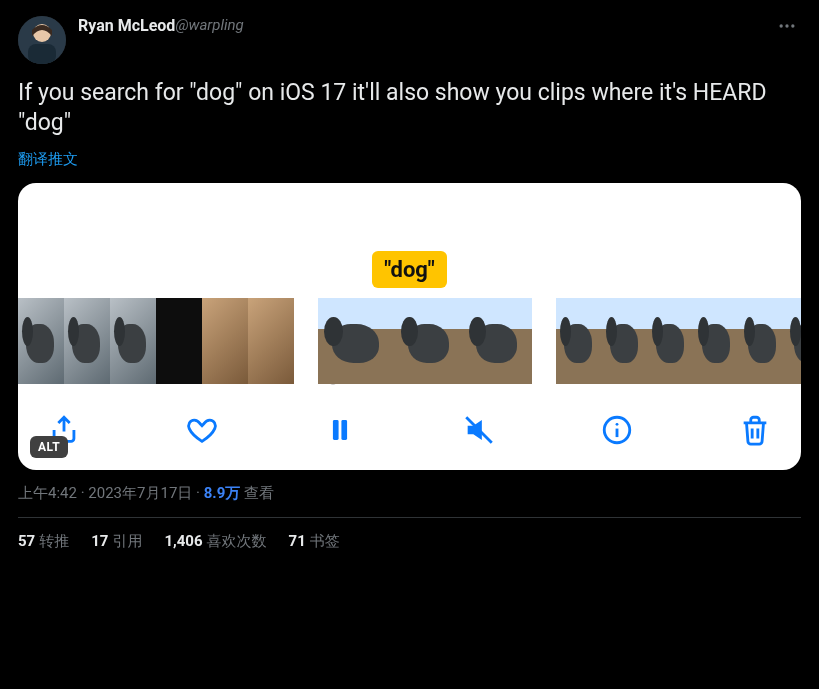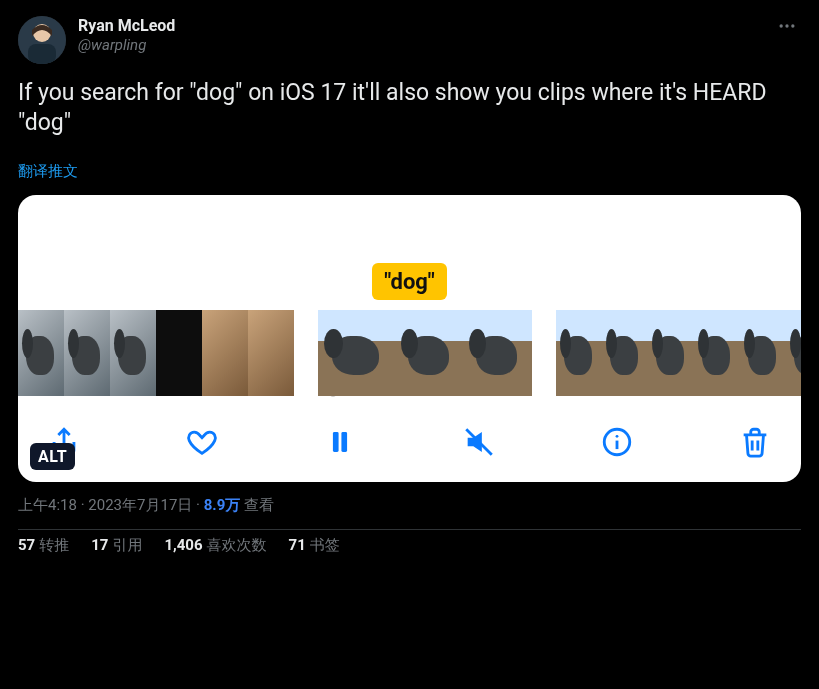--- a/index.html
+++ b/index.html
@@ -1,27 +1,27 @@
 <!DOCTYPE html>
 <html><head>
 <meta charset="utf-8">
 <style>
   * { box-sizing: border-box; margin: 0; padding: 0; }
   html, body { width: 819px; height: 689px; background: #000; font-family: -apple-system, BlinkMacSystemFont, "Segoe UI", Roboto, Helvetica, Arial, sans-serif; color: #e7e9ea; overflow: hidden; }
   .tweet { padding: 16px 18px; position: relative; }
   .head { display: flex; align-items: flex-start; gap: 12px; }
   .avatar { width: 48px; height: 48px; border-radius: 50%; overflow: hidden; flex: 0 0 48px; background:#222; }
   .avatar svg { width:100%; height:100%; display:block; }
-  .names { display: flex; flex-direction: column; line-height: 1.25; }
+  .names { display: flex; flex-direction: row; line-height: 1.25; }
   .display-name { font-weight: 700; font-size: 16px; color: #e7e9ea; }
   .handle { font-size: 15px; color: #71767b; font-style: italic; }
   .more { position: absolute; right: 22px; top: 16px; color: #71767b; cursor: pointer; }
   .more svg { width: 20px; height: 20px; display:block; }
   .body-text { margin-top: 14px; font-size: 23px; line-height: 1.3; color: #e7e9ea; }
-  .translate { display: inline-block; margin-top: 24px; font-size: 15px; color: #1d9bf0; cursor: pointer; }
+  .translate { display: inline-block; margin-top: 12px; font-size: 15px; color: #1d9bf0; cursor: pointer; }
   .media-card { margin-top: 14px; width: 100%; border-radius: 18px; background: #fff; overflow: hidden; position: relative; }
   .media-inner { padding-top: 12px; }
   .caption-row { display:flex; justify-content:center; padding: 56px 0 10px; }
   .caption { background: #ffc400; color: #111; font-weight: 700; font-size: 22px; padding: 6px 12px; border-radius: 6px; }
   .tick { width: 18px; height: 6px; background:#ffc400; border-radius:2px; position:absolute; left:448px; top:156px; }
   .timeline { display: flex; gap: 24px; padding: 0 0 8px 0; }
   .clip-group { display:flex; gap:0; }
   .thumb { height: 86px; background: linear-gradient(135deg,#b9c0c6,#5e6a72); position:relative; overflow:hidden; }
   .thumb.w1 { width: 46px; }
   .thumb.w2 { width: 68px; }
@@ -30,26 +30,26 @@
   .thumb.warm { background: linear-gradient(135deg,#c9a37a,#7a5a3a); }
   .thumb.deck { background: linear-gradient(180deg,#cfe6ff 0 36%, #8a7356 36% 100%); }
   .dog-shape { position:absolute; inset:0; }
   .dog-shape::before { content:""; position:absolute; left:18%; top:30%; width:60%; height:46%; background:#3b3f42; border-radius:40% 48% 42% 46%; filter: blur(0.3px); }
   .dog-shape::after { content:""; position:absolute; left:8%; top:22%; width:24%; height:34%; background:#2f3336; border-radius:50%; }
   .playhead { position:absolute; left:313px; top:0; width:4px; height:86px; background:#fff; border-radius:2px; box-shadow: 0 0 0 1px rgba(0,0,0,.2); }
   .timeline-wrap { position:relative; }
   .toolbar { display:flex; justify-content: space-between; align-items: center; padding: 20px 28px 22px; }
   .tool { width:36px; height:36px; color:#0a7aff; display:flex; align-items:center; justify-content:center; }
   .tool svg { width: 34px; height: 34px; stroke:#0a7aff; fill:none; stroke-width:2; }
-  .alt-badge { position:absolute; left:12px; bottom:12px; background:#0f172a; color:#fff; font-size:16px; font-weight:700; padding:4px 8px; border-radius:6px; letter-spacing:.5px; }
+  .alt-badge { position:absolute; left:12px; bottom:12px; background:#404040; color:#fff; font-size:12px; font-weight:700; padding:4px 8px; border-radius:6px; letter-spacing:.5px; }
   .meta { margin-top: 14px; font-size: 15px; color:#71767b; }
   .meta .dot::before { content:" · "; }
   .meta strong { color:#3b82f6; font-weight:700; }
   .divider { height:1px; background:#2f3336; margin-top:14px; }
-  .stats { display:flex; gap: 22px; margin-top: 6px; font-size:15px; color:#71767b; }
+  .stats { display:flex; gap: 22px; margin-top: 14px; font-size:15px; color:#71767b; }
   .stats .num { color:#e7e9ea; font-weight:700; margin-right:4px; }
   .timeline-pad { padding-left: 0; overflow:hidden; }
 </style>
 </head>
 <body>
 
 <div class="tweet">
 
   <div class="head">
     <div class="avatar">
@@ -169,21 +169,21 @@
           <svg viewBox="0 0 24 24">
               <path d="M4 7h16M9 7V5a2 2 0 0 1 2-2h2a2 2 0 0 1 2 2v2M6 7l1 13a2 2 0 0 0 2 2h6a2 2 0 0 0 2-2l1-13M10 11v7M14 11v7"></path>
             </svg>
         </div>
       </div>
     </div>
     <span class="alt-badge">ALT</span>
   </div>
 
   <div class="meta">
-    <span>上午4:18</span><span class="dot"></span><span>2023年7月17日</span><span class="dot"></span><strong>8.9万</strong> <span>查看</span>
+    <span>上午4:42</span><span class="dot"></span><span>2023年7月17日</span><span class="dot"></span><strong>8.9万</strong> <span>查看</span>
   </div>
 
   <div class="divider"></div>
 
   <div class="stats">
     <span><span class="num">57</span><span>转推</span></span>
     <span><span class="num">17</span><span>引用</span></span>
     <span><span class="num">1,406</span><span>喜欢次数</span></span>
     <span><span class="num">71</span><span>书签</span></span>
   </div>

